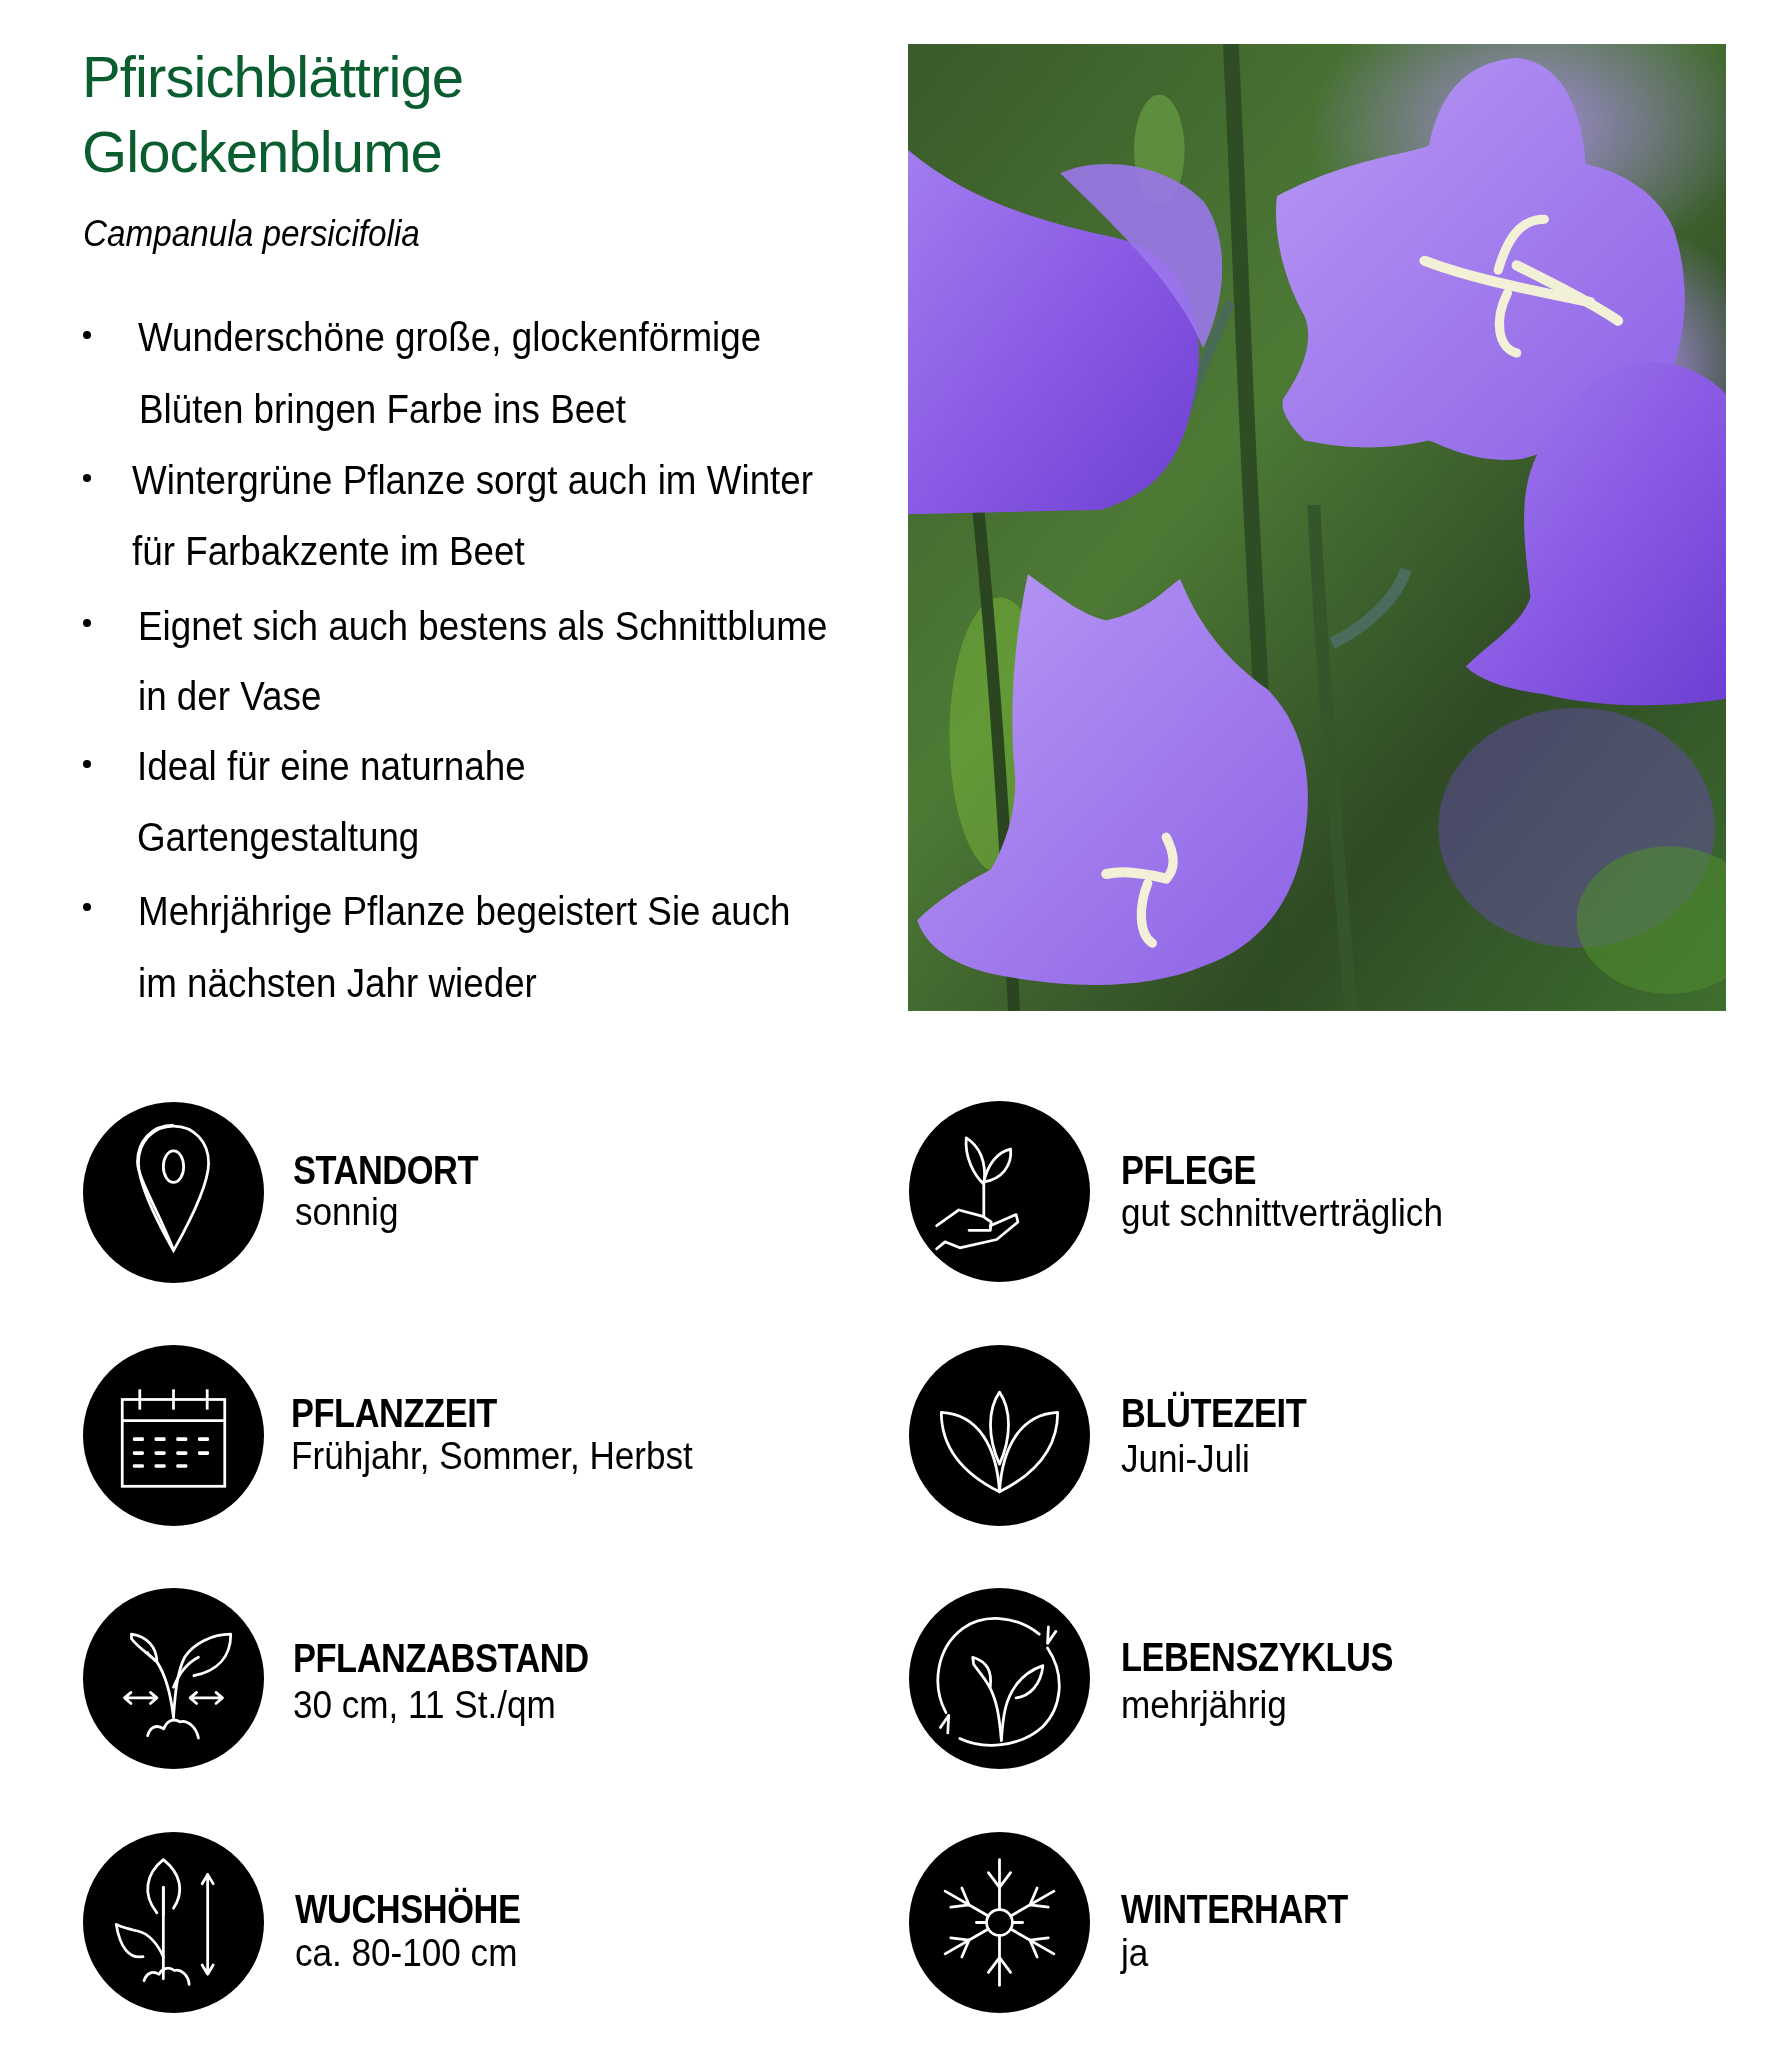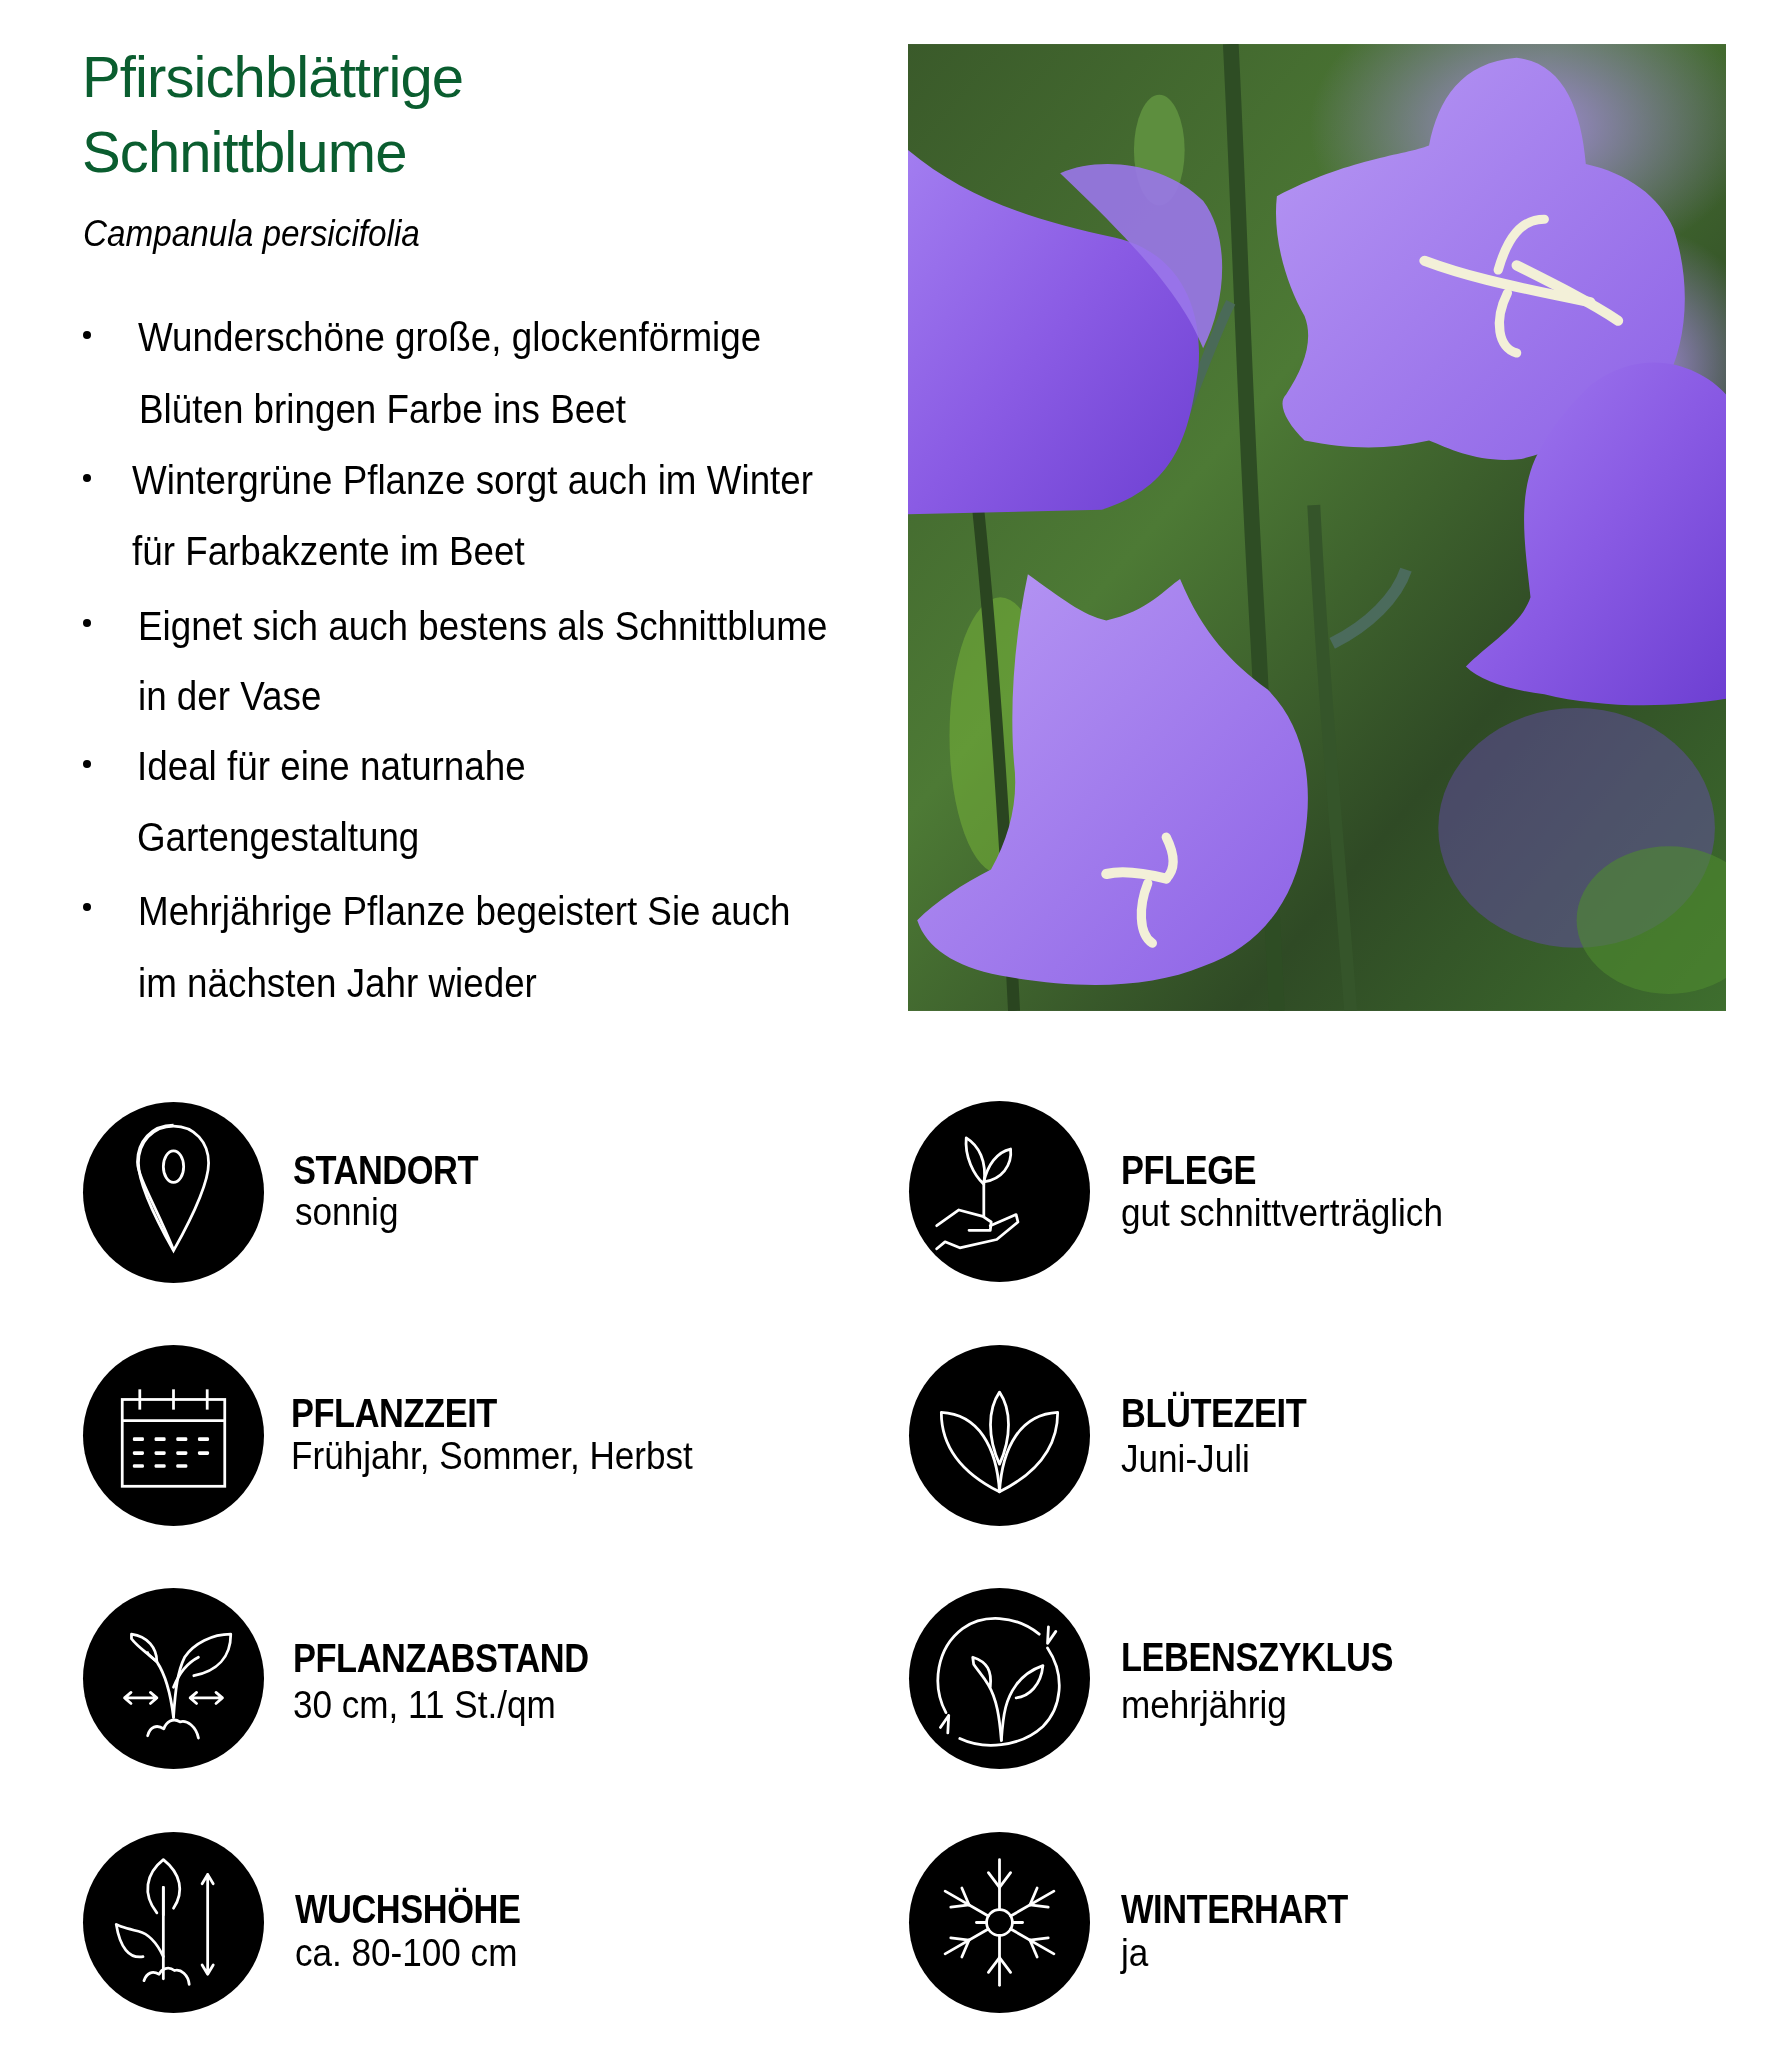--- a/index.html
+++ b/index.html
@@ -26,21 +26,21 @@
   .attr-label { position:absolute; font-size:40px; font-weight:bold; line-height:1; white-space:nowrap;
                 transform-origin:0 0; transform:scaleX(0.86); letter-spacing:-0.5px; }
   .attr-value { position:absolute; font-size:39px; line-height:1; white-space:nowrap;
                 transform-origin:0 0; transform:scaleX(0.9); }
 </style>
 </head>
 <body>
 
 <div class="abs title" style="top:48px;">
   <div class="l1">Pfirsichblättrige</div>
-  <div class="l2">Schnittblume</div>
+  <div class="l2">Glockenblume</div>
 </div>
 <div class="abs latin narrow">Campanula persicifolia</div>
 
 <div class="abs bullets">
   <div>
     <span class="bdot" style="left:83px;top:331px;"></span>
     <span class="bline" style="left:138px;top:317px;">Wunderschöne große, glockenförmige</span>
     <span class="bline" style="left:139px;top:389px;">Blüten bringen Farbe ins Beet</span>
   </div>
   <div>

